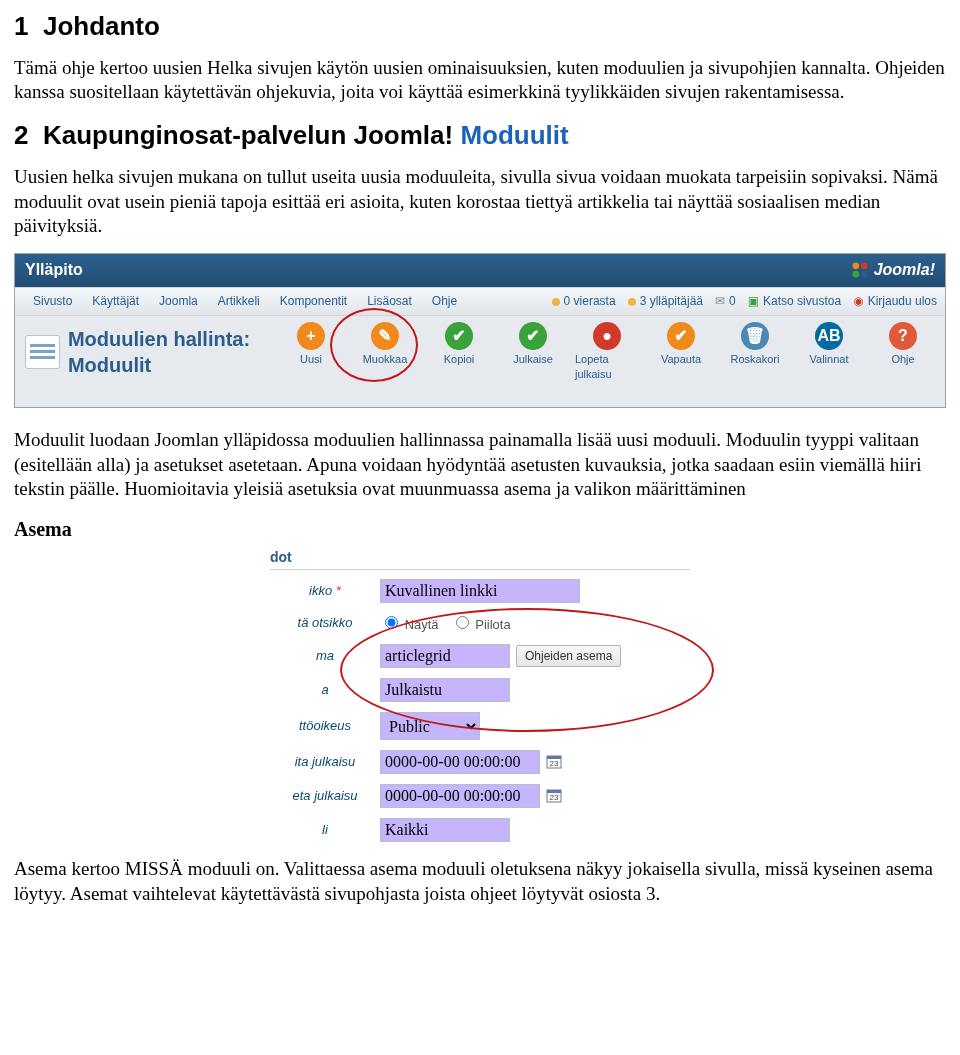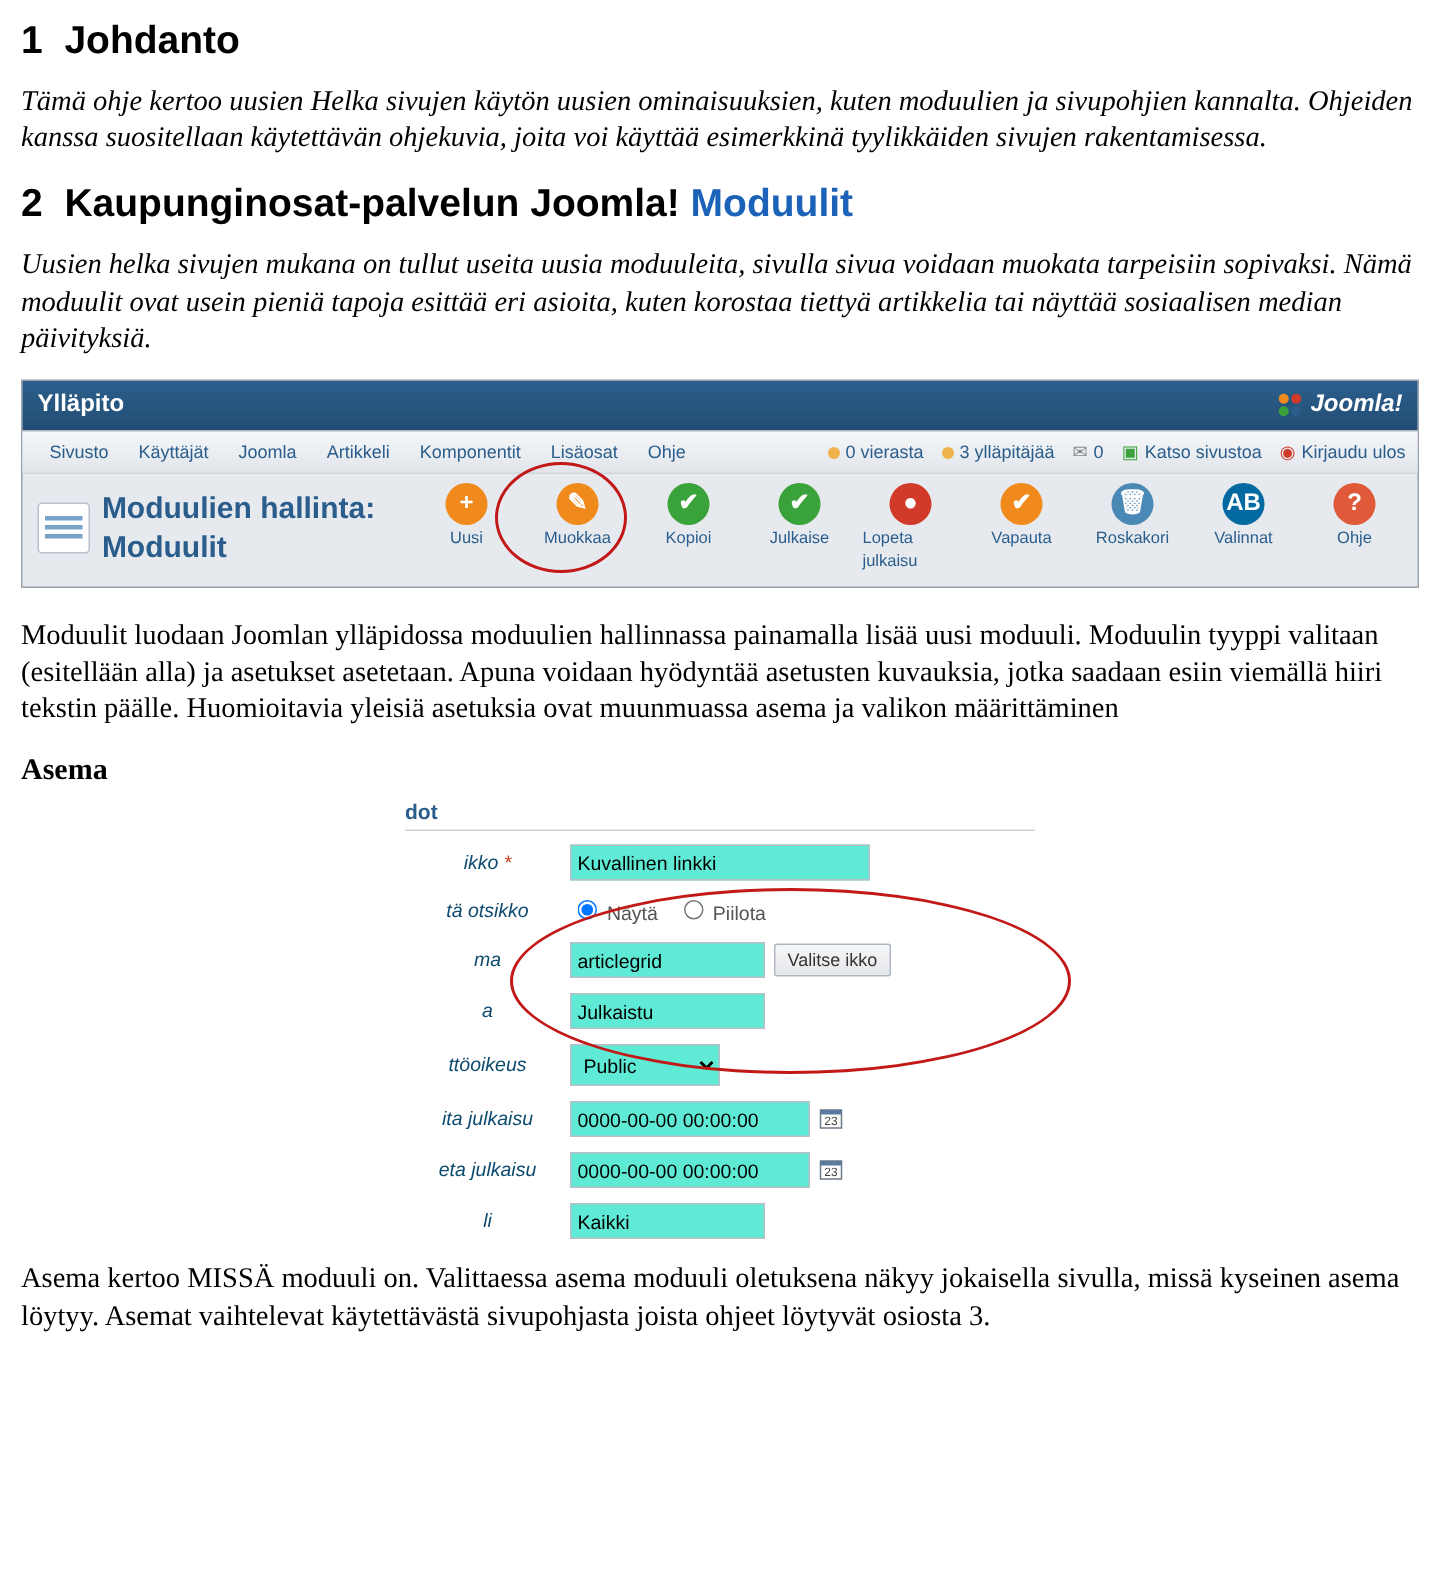--- a/index.html
+++ b/index.html
@@ -11,21 +11,21 @@
     padding: 10px 14px;
     width: 932px;
   }
   h2.doc-heading {
     font-family: Arial, Helvetica, sans-serif;
     font-weight: bold;
     font-size: 26px;
     margin: 0 0 12px 0;
   }
   h2.doc-heading .blue { color: #1b62b8; }
-  p.body-text { margin: 0 0 14px 0; font-style: italic; }
+  p.body-text { margin: 0 0 14px 0; }
   p.body-text2 { margin: 8px 0 14px 0; }
   .bold { font-weight: bold; }
 
   
   .joomla-wrap {
     border: 1px solid #9aa3ab;
     background: #e6eaee;
     font-family: Arial, Helvetica, sans-serif;
     font-size: 12px;
     color: #333;
@@ -67,21 +67,21 @@
   .joomla-menubar .menu-right { display: flex; gap: 12px; align-items: center; }
   .joomla-menubar .menu-right .r-item {
     color: #2a5d8c;
     display: flex; align-items: center; gap: 4px;
   }
   .badge-dot { width: 8px; height: 8px; border-radius: 50%; display: inline-block; }
   .joomla-toolbar {
     display: flex;
     align-items: center;
     justify-content: flex-start;
-    padding: 6px 10px 10px 10px;
+    padding: 6px 10px 26px 10px;
   }
   .joomla-title {
     display: flex;
     align-items: center;
     gap: 8px;
     color: #2a5d8c;
     font-size: 20px;
     font-weight: bold;
   }
   .joomla-title .hamburger {
@@ -117,25 +117,25 @@
     position: relative;
   }
   .form-row {
     display: flex;
     align-items: center;
     padding: 5px 0;
   }
   .form-row .lbl { width: 110px; color: #0c4a6e; text-align: center; font-style: italic; }
   .form-row .lbl.req::after { content: " *"; color: #cc3a1f; }
   .form-row input[type=text], .form-row select {
-    font-family: Liberation Sans, sans-serif;
-    font-size: 13px;
+    font-family: Liberation Serif, serif;
+    font-size: 16px;
     padding: 2px 4px;
     border: 1px solid #b7c0c8;
-    background: #5eead4;
+    background: #c4b5fd;
     height: 18px;
     box-sizing: content-box;
   }
   .form-row select { height: 22px; }
   .form-row .hl { background: #dbe8f4; width: 190px; }
   .form-row .radio-set { display: flex; gap: 12px; align-items: center; }
   .btn-small {
     background: linear-gradient(#f6f7f8, #e4e7ea);
     border: 1px solid #adb6be;
     border-radius: 2px;
@@ -283,21 +283,21 @@
   <div class="form-row">
     <span class="lbl">tä otsikko</span>
     <span class="radio-set">
       <label><input type="radio" checked="" style=""> <span>Näytä</span></label>
       <label><input type="radio" style=""> <span>Piilota</span></label>
     </span>
   </div>
   <div class="form-row">
     <span class="lbl">ma</span>
     <input type="text" style="width: 120px;" value="articlegrid">
-    <button class="btn-small">Valitse ikko</button>
+    <button class="btn-small">Ohjeiden asema</button>
   </div>
   <div class="form-row">
     <span class="lbl">a</span>
     <input type="text" style="width: 120px;" value="Julkaistu">
   </div>
   <div class="form-row">
     <span class="lbl">ttöoikeus</span>
     <select style="width:90px"><option>Public</option></select>
   </div>
   <div class="form-row">

